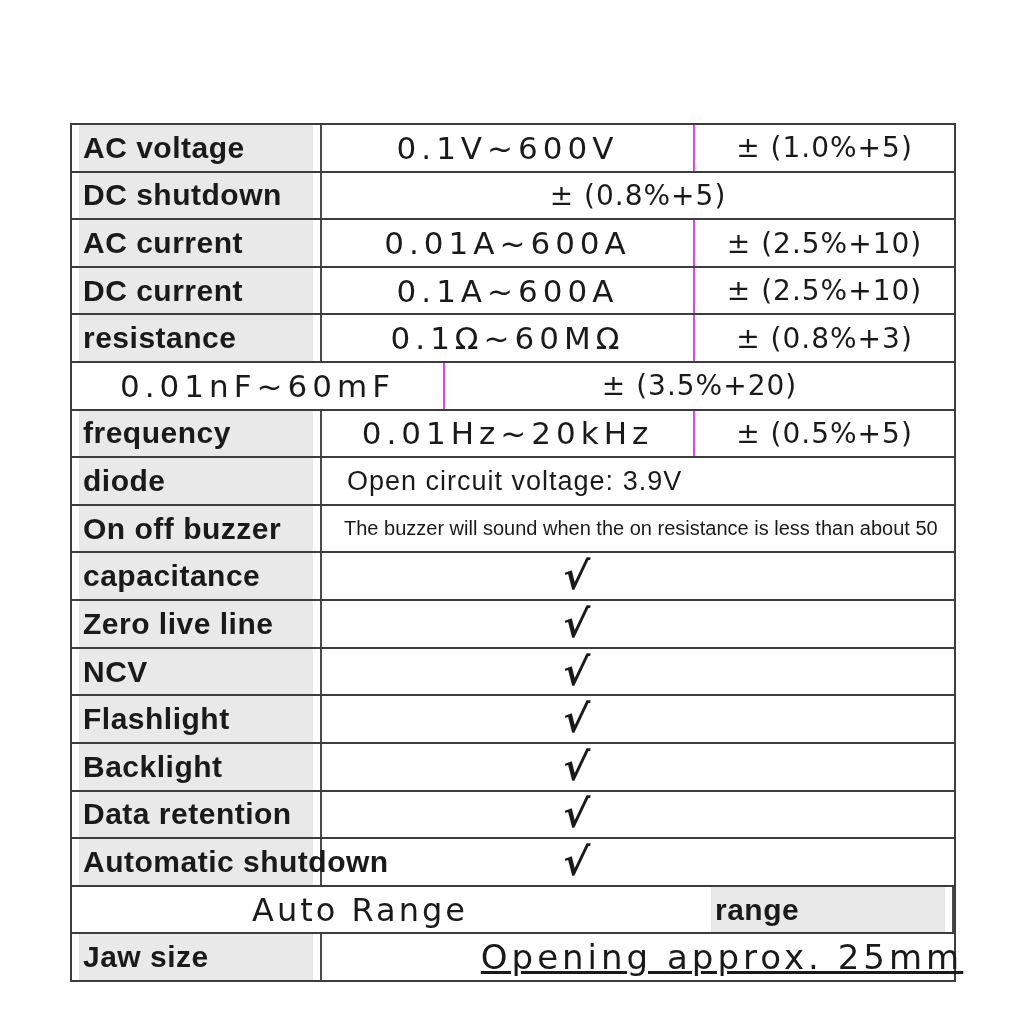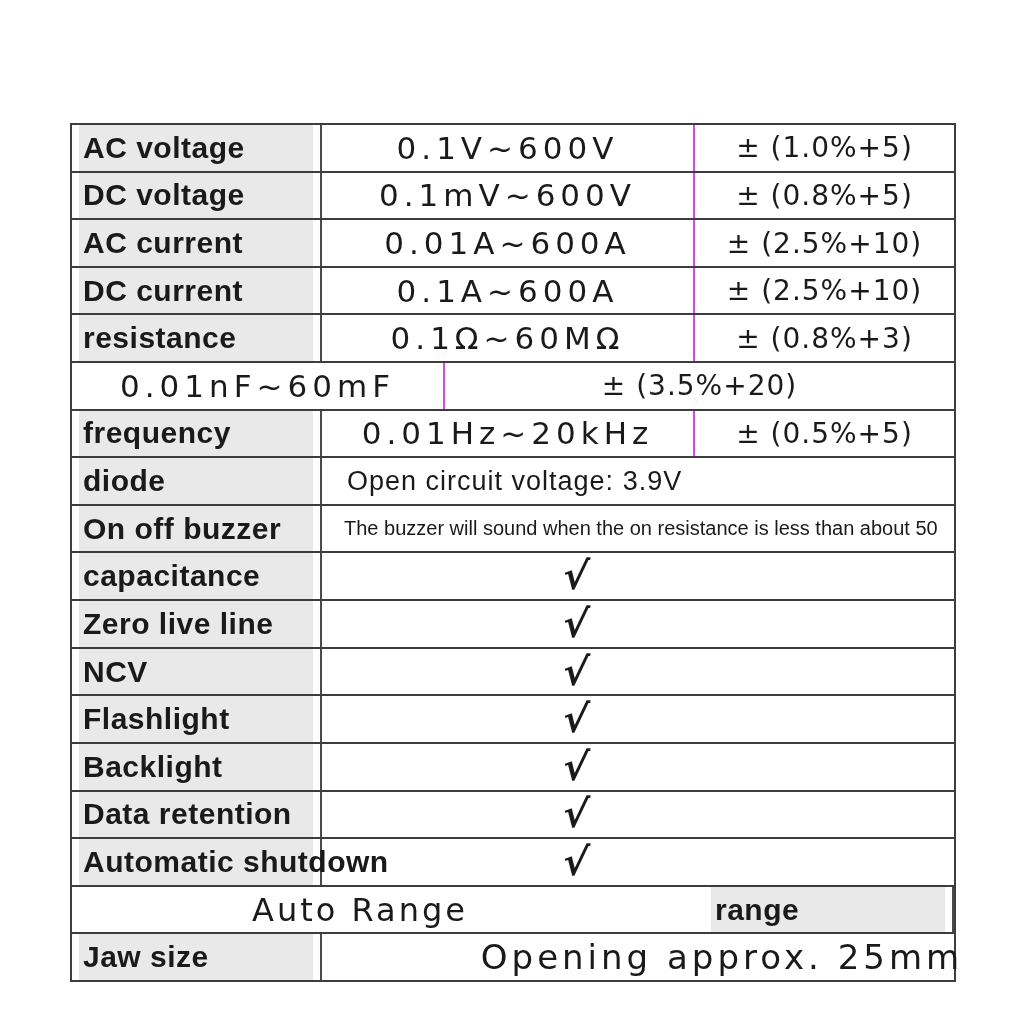--- a/index.html
+++ b/index.html
@@ -123,20 +123,21 @@
     letter-spacing: 3px;
     white-space: nowrap;
   }
   .row-16 .cell-full {
     justify-content: center;
     padding-right: 56px;
   }
   .row-17 .cell-full {
     justify-content: center;
     padding-left: 168px;
+    text-decoration: underline;
   }
   .row-17 .center-value {
     font-size: 34px;
     letter-spacing: 4px;
   }
 </style>
 </head>
 <body>
 
 <div class="page">
@@ -149,24 +150,21 @@
         <div class="cell cell-range">
           <span>0.1V~600V</span>
         </div>
         <div class="cell cell-acc">
           <span>± (1.0%+5)</span>
         </div>
       </div>
       <div class="row row-1 type-spec">
         <div class="cell cell-label">
           <div class="label-bg"></div>
-          <span class="label-text">DC voltage</span>
-        </div>
-        <div class="cell cell-range">
-          <span>0.1mV~600V</span>
+          <span class="label-text">DC shutdown</span>
         </div>
         <div class="cell cell-acc">
           <span>± (0.8%+5)</span>
         </div>
       </div>
       <div class="row row-2 type-spec">
         <div class="cell cell-label">
           <div class="label-bg"></div>
           <span class="label-text">AC current</span>
         </div>

